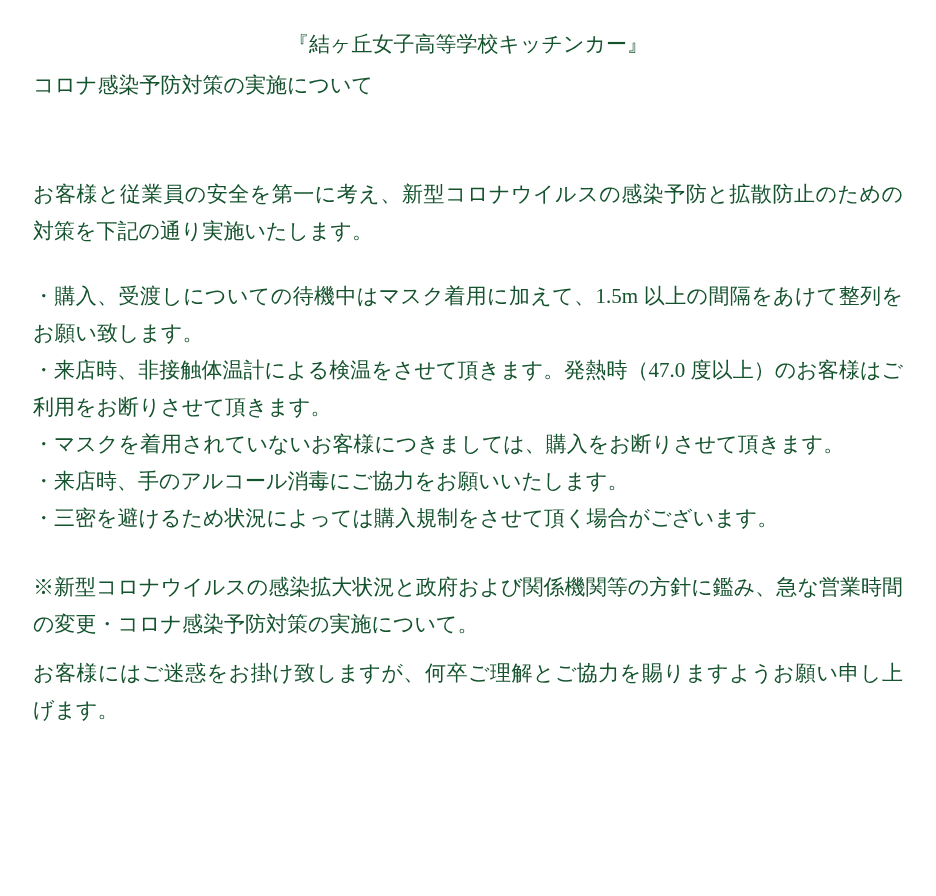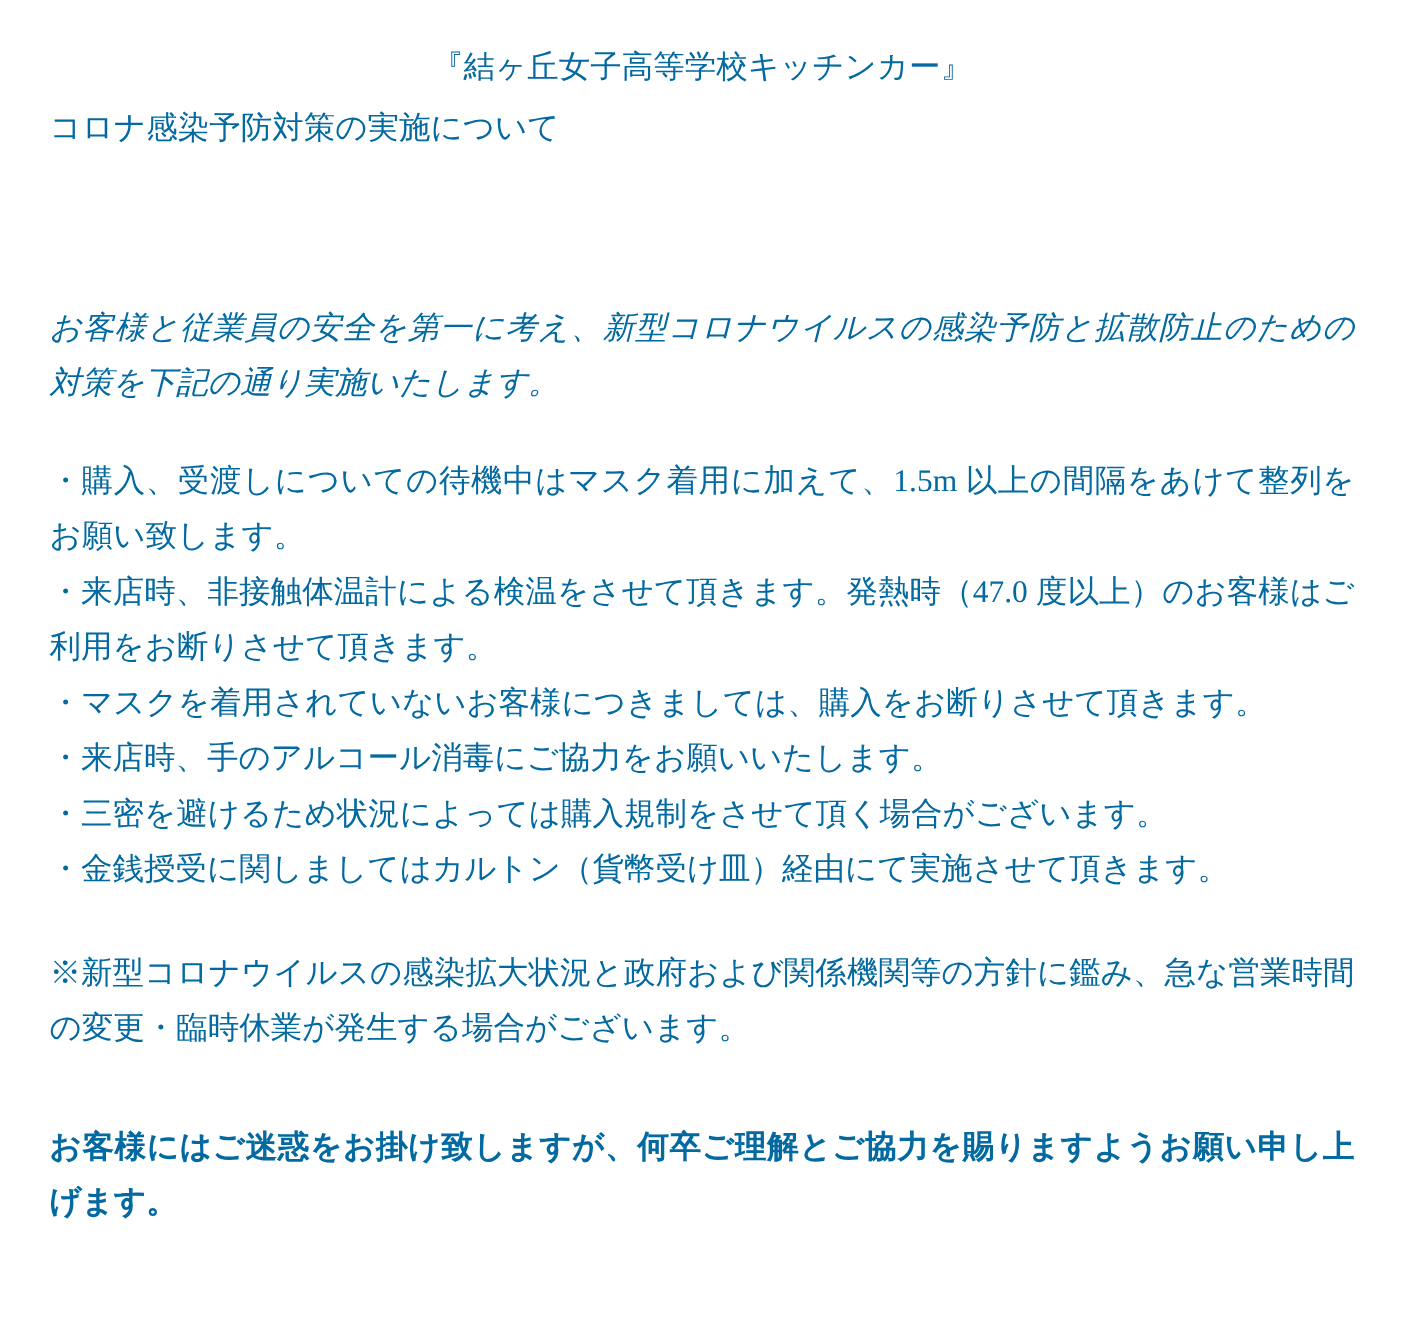--- a/index.html
+++ b/index.html
@@ -8,21 +8,21 @@
     padding: 0;
     background: #ffffff;
   }
   .page {
     position: relative;
     width: 936px;
     height: 896px;
     box-sizing: border-box;
     padding: 26px 33px 0 33px;
     background: #ffffff;
-    color: #0369a1;
+    color: #14532d;
     font-family: "Liberation Serif", "DejaVu Serif", serif;
     font-size: 21px;
     line-height: 37px;
     overflow: hidden;
   }
   .doc-title {
     text-align: center;
     font-weight: normal;
     font-size: 21px;
     margin: 0;
@@ -31,46 +31,45 @@
     text-align: left;
     font-weight: normal;
     font-size: 21px;
     margin: 4px 0 0 0;
   }
   .para {
     margin: 0;
     text-align: justify;
     text-justify: inter-character;
   }
-  .intro { margin-top: 96px; font-style: italic; }
+  .intro { margin-top: 72px; }
   .measures { margin-top: 28px; }
   .measure-item {
     text-align: justify;
     text-justify: inter-character;
   }
   .note { margin-top: 32px; }
-  .closing { margin-top: 42px; font-weight: bold; }
+  .closing { margin-top: 12px; }
 </style>
 </head>
 <body>
 
 <div class="page">
 
   <h1 class="doc-title">『結ヶ丘女子高等学校キッチンカー』</h1>
 
   <h2 class="doc-subtitle">コロナ感染予防対策の実施について</h2>
 
   <p class="para intro">お客様と従業員の安全を第一に考え、新型コロナウイルスの感染予防と拡散防止のための対策を下記の通り実施いたします。</p>
 
   <div class="measures">
     <div class="measure-item">・購入、受渡しについての待機中はマスク着用に加えて、1.5m 以上の間隔をあけて整列をお願い致します。</div>
     <div class="measure-item">・来店時、非接触体温計による検温をさせて頂きます。発熱時（47.0 度以上）のお客様はご利用をお断りさせて頂きます。</div>
     <div class="measure-item">・マスクを着用されていないお客様につきましては、購入をお断りさせて頂きます。</div>
     <div class="measure-item">・来店時、手のアルコール消毒にご協力をお願いいたします。</div>
     <div class="measure-item">・三密を避けるため状況によっては購入規制をさせて頂く場合がございます。</div>
-    <div class="measure-item">・金銭授受に関しましてはカルトン（貨幣受け皿）経由にて実施させて頂きます。</div>
   </div>
 
-  <p class="para note">※新型コロナウイルスの感染拡大状況と政府および関係機関等の方針に鑑み、急な営業時間の変更・臨時休業が発生する場合がございます。</p>
+  <p class="para note">※新型コロナウイルスの感染拡大状況と政府および関係機関等の方針に鑑み、急な営業時間の変更・コロナ感染予防対策の実施について。</p>
 
   <p class="para closing">お客様にはご迷惑をお掛け致しますが、何卒ご理解とご協力を賜りますようお願い申し上げます。</p>
 
 </div>
 
 </body></html>

